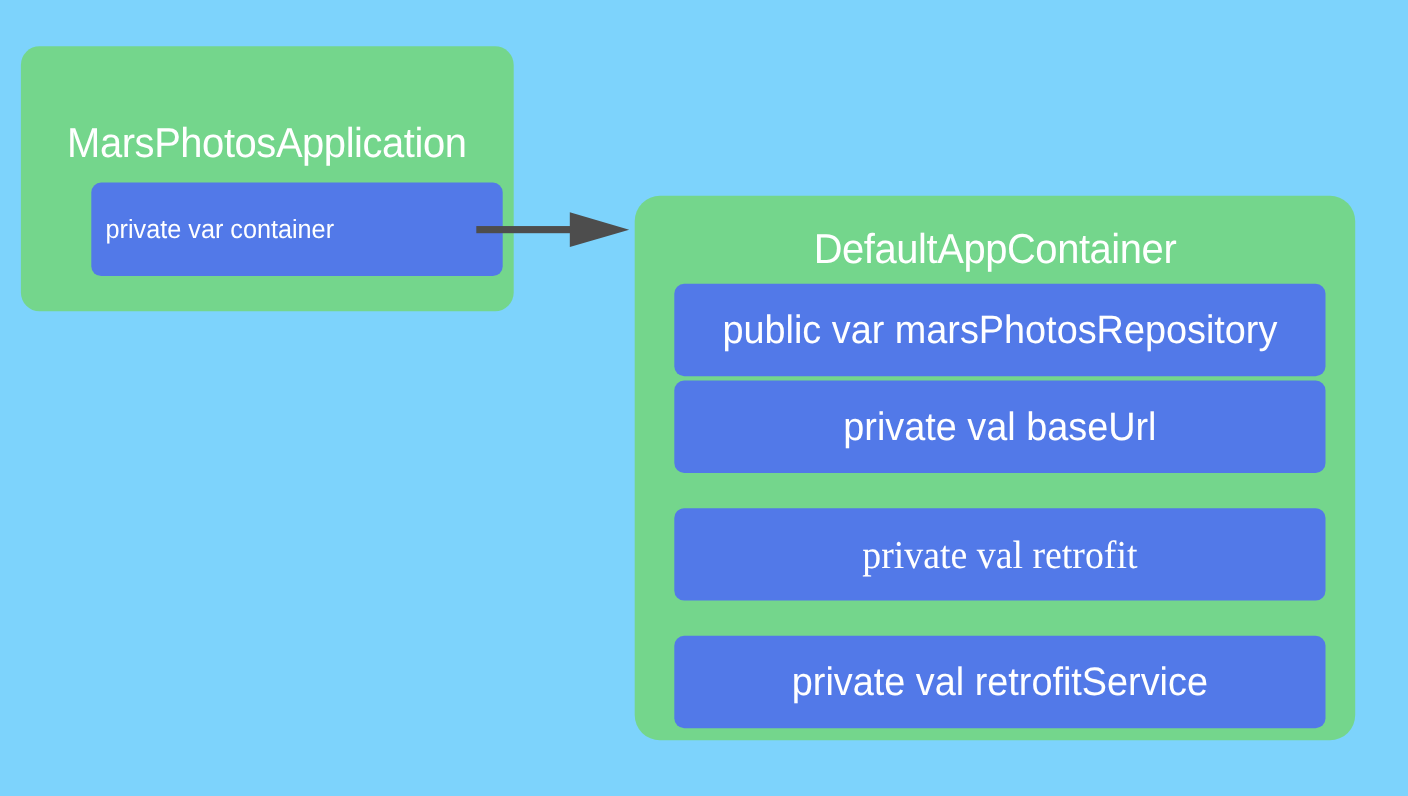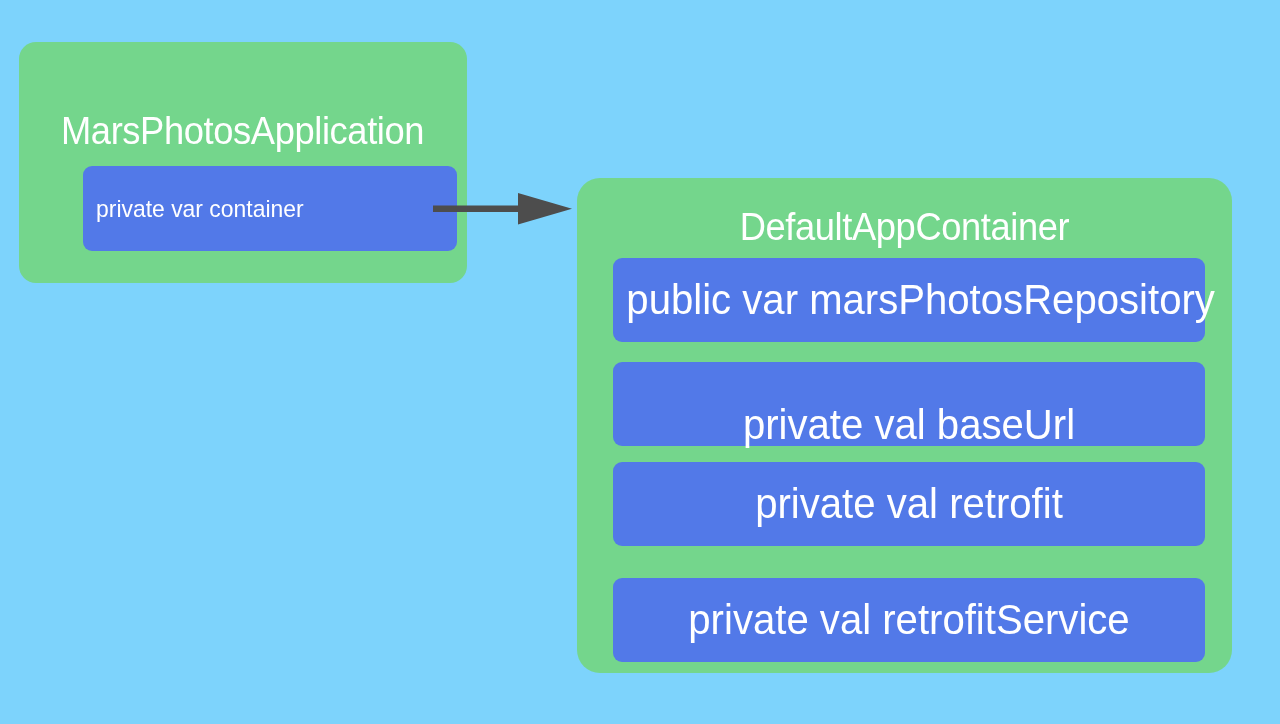--- a/index.html
+++ b/index.html
@@ -99,30 +99,30 @@
   #app-card .member-field > span {
     text-align: left;
     transform-origin: left center;
   }
 
   #container-card .member-field {
     left: 36px;
     width: 592px;
     height: 84px;
     border-radius: 9px;
-    font-size: 42px;
+    font-size: 36px;
     justify-content: center;
   }
   #container-card .member-field > span {
     text-align: center;
     transform-origin: center center;
   }
   #container-card .member-field.row-0 { top: 80px; }
-  #container-card .member-field.row-1 { top: 184px; align-items: flex-end; }
-  #container-card .member-field.row-2 { top: 284px; }
+  #container-card .member-field.row-1 { top: 168px; }
+  #container-card .member-field.row-2 { top: 284px; font-family: Liberation Serif, serif; }
   #container-card .member-field.row-3 { top: 400px; }
 
   
   #dependency-arrow {
     position: absolute;
     left: 430px;
     top: 188px;
     width: 148px;
     height: 44px;
   }

